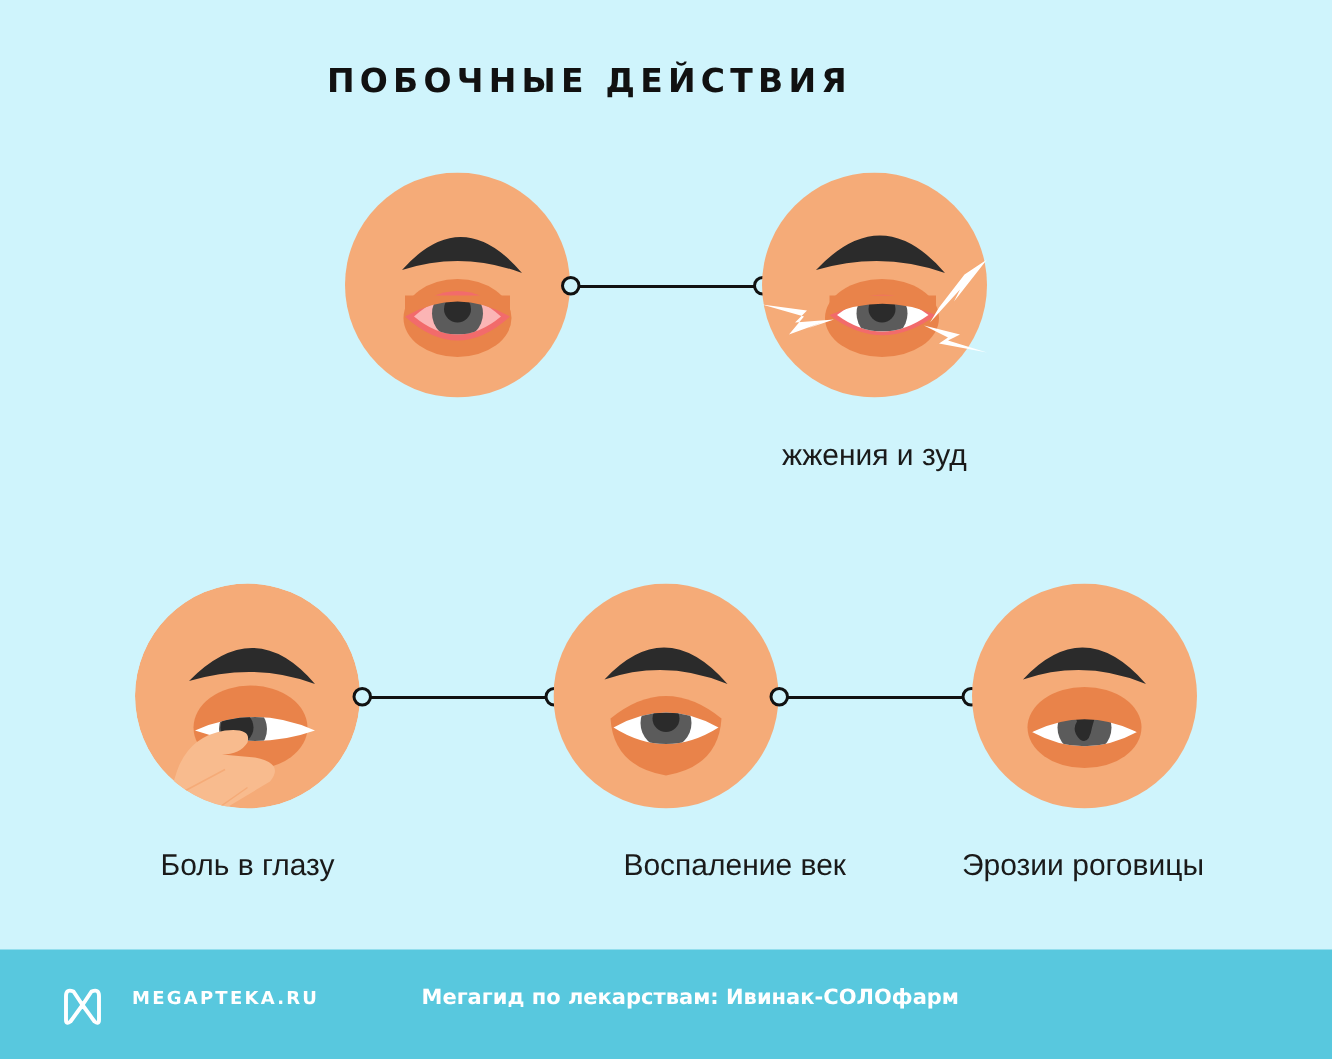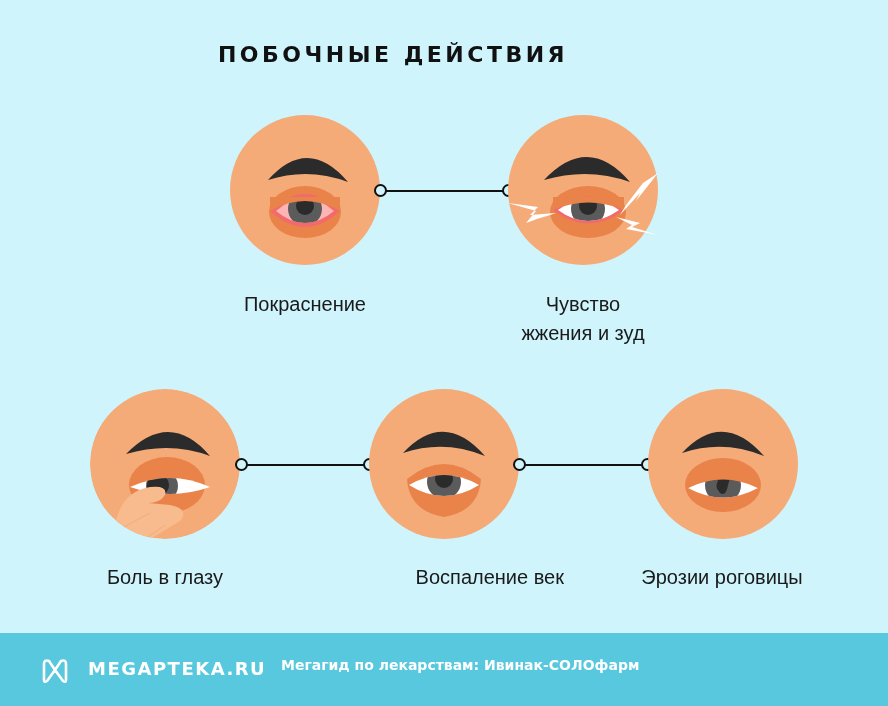--- a/index.html
+++ b/index.html
@@ -24,21 +24,21 @@
       position: absolute; text-align: center; font-size: 20px; color: #1a1a1a;
       line-height: 29px; width: 240px;
     }
     .footer {
       position: absolute; left: 0; top: 633px; width: 888px; height: 73px;
       background: #58c8de;
     }
     .logo-icon { position: absolute; left: 40px; top: 656px; width: 30px; height: 28px; }
     .brand {
       position: absolute; left: 88px; top: 658px; color: #fff;
-      font-family: "DejaVu Sans", sans-serif; font-weight: bold; font-size: 18px; letter-spacing: 1.5px;
+      font-family: "DejaVu Sans", sans-serif; font-weight: bold; font-size: 12px; letter-spacing: 1.5px;
     }
     .subtitle {
       position: absolute; left: 281px; top: 657px; color: #fff;
       font-family: "DejaVu Sans", sans-serif; font-weight: bold; font-size: 14px;
     }
   </style>
 </head>
 <body>
 
 <div class="title">ПОБОЧНЫЕ ДЕЙСТВИЯ</div>
@@ -80,24 +80,22 @@
       <circle cx="80" cy="91" r="9" fill="#2b2b2b"></circle>
     </g>
     <path d="M45 95 Q80 80 116 95 L116 82 L45 82 Z" fill="#e9834a"></path>
     <path d="M0 88 L30 92 L22 100 L48 98 L30 104 L40 100 L18 108 L28 96 Z" fill="#ffffff"></path>
     <path d="M150 58 L128 86 L132 78 L112 100 L124 80 L118 90 L135 68 Z" fill="#ffffff"></path>
     <path d="M108 102 L132 108 L124 112 L150 120 L118 114 L124 110 Z" fill="#ffffff"></path>
   </svg>
 </div>
 
 <div class="label" style="left:185px; top:290px;">
-  <div>Покраснение</div>
 </div>
 <div class="label" style="left:463px; top:290px;">
-  <div>Чувство</div>
   <div>жжения и зуд</div>
 </div>
 
 <div class="eye-circle" style="left:90px; top:389px;">
   <svg viewBox="0 0 150 150">
     <clipPath id="cc3">
         <circle cx="75" cy="75" r="75"></circle>
       </clipPath>
     <g clip-path="url(#cc3)">
       <circle cx="75" cy="75" r="75" fill="#f5ab78"></circle>

